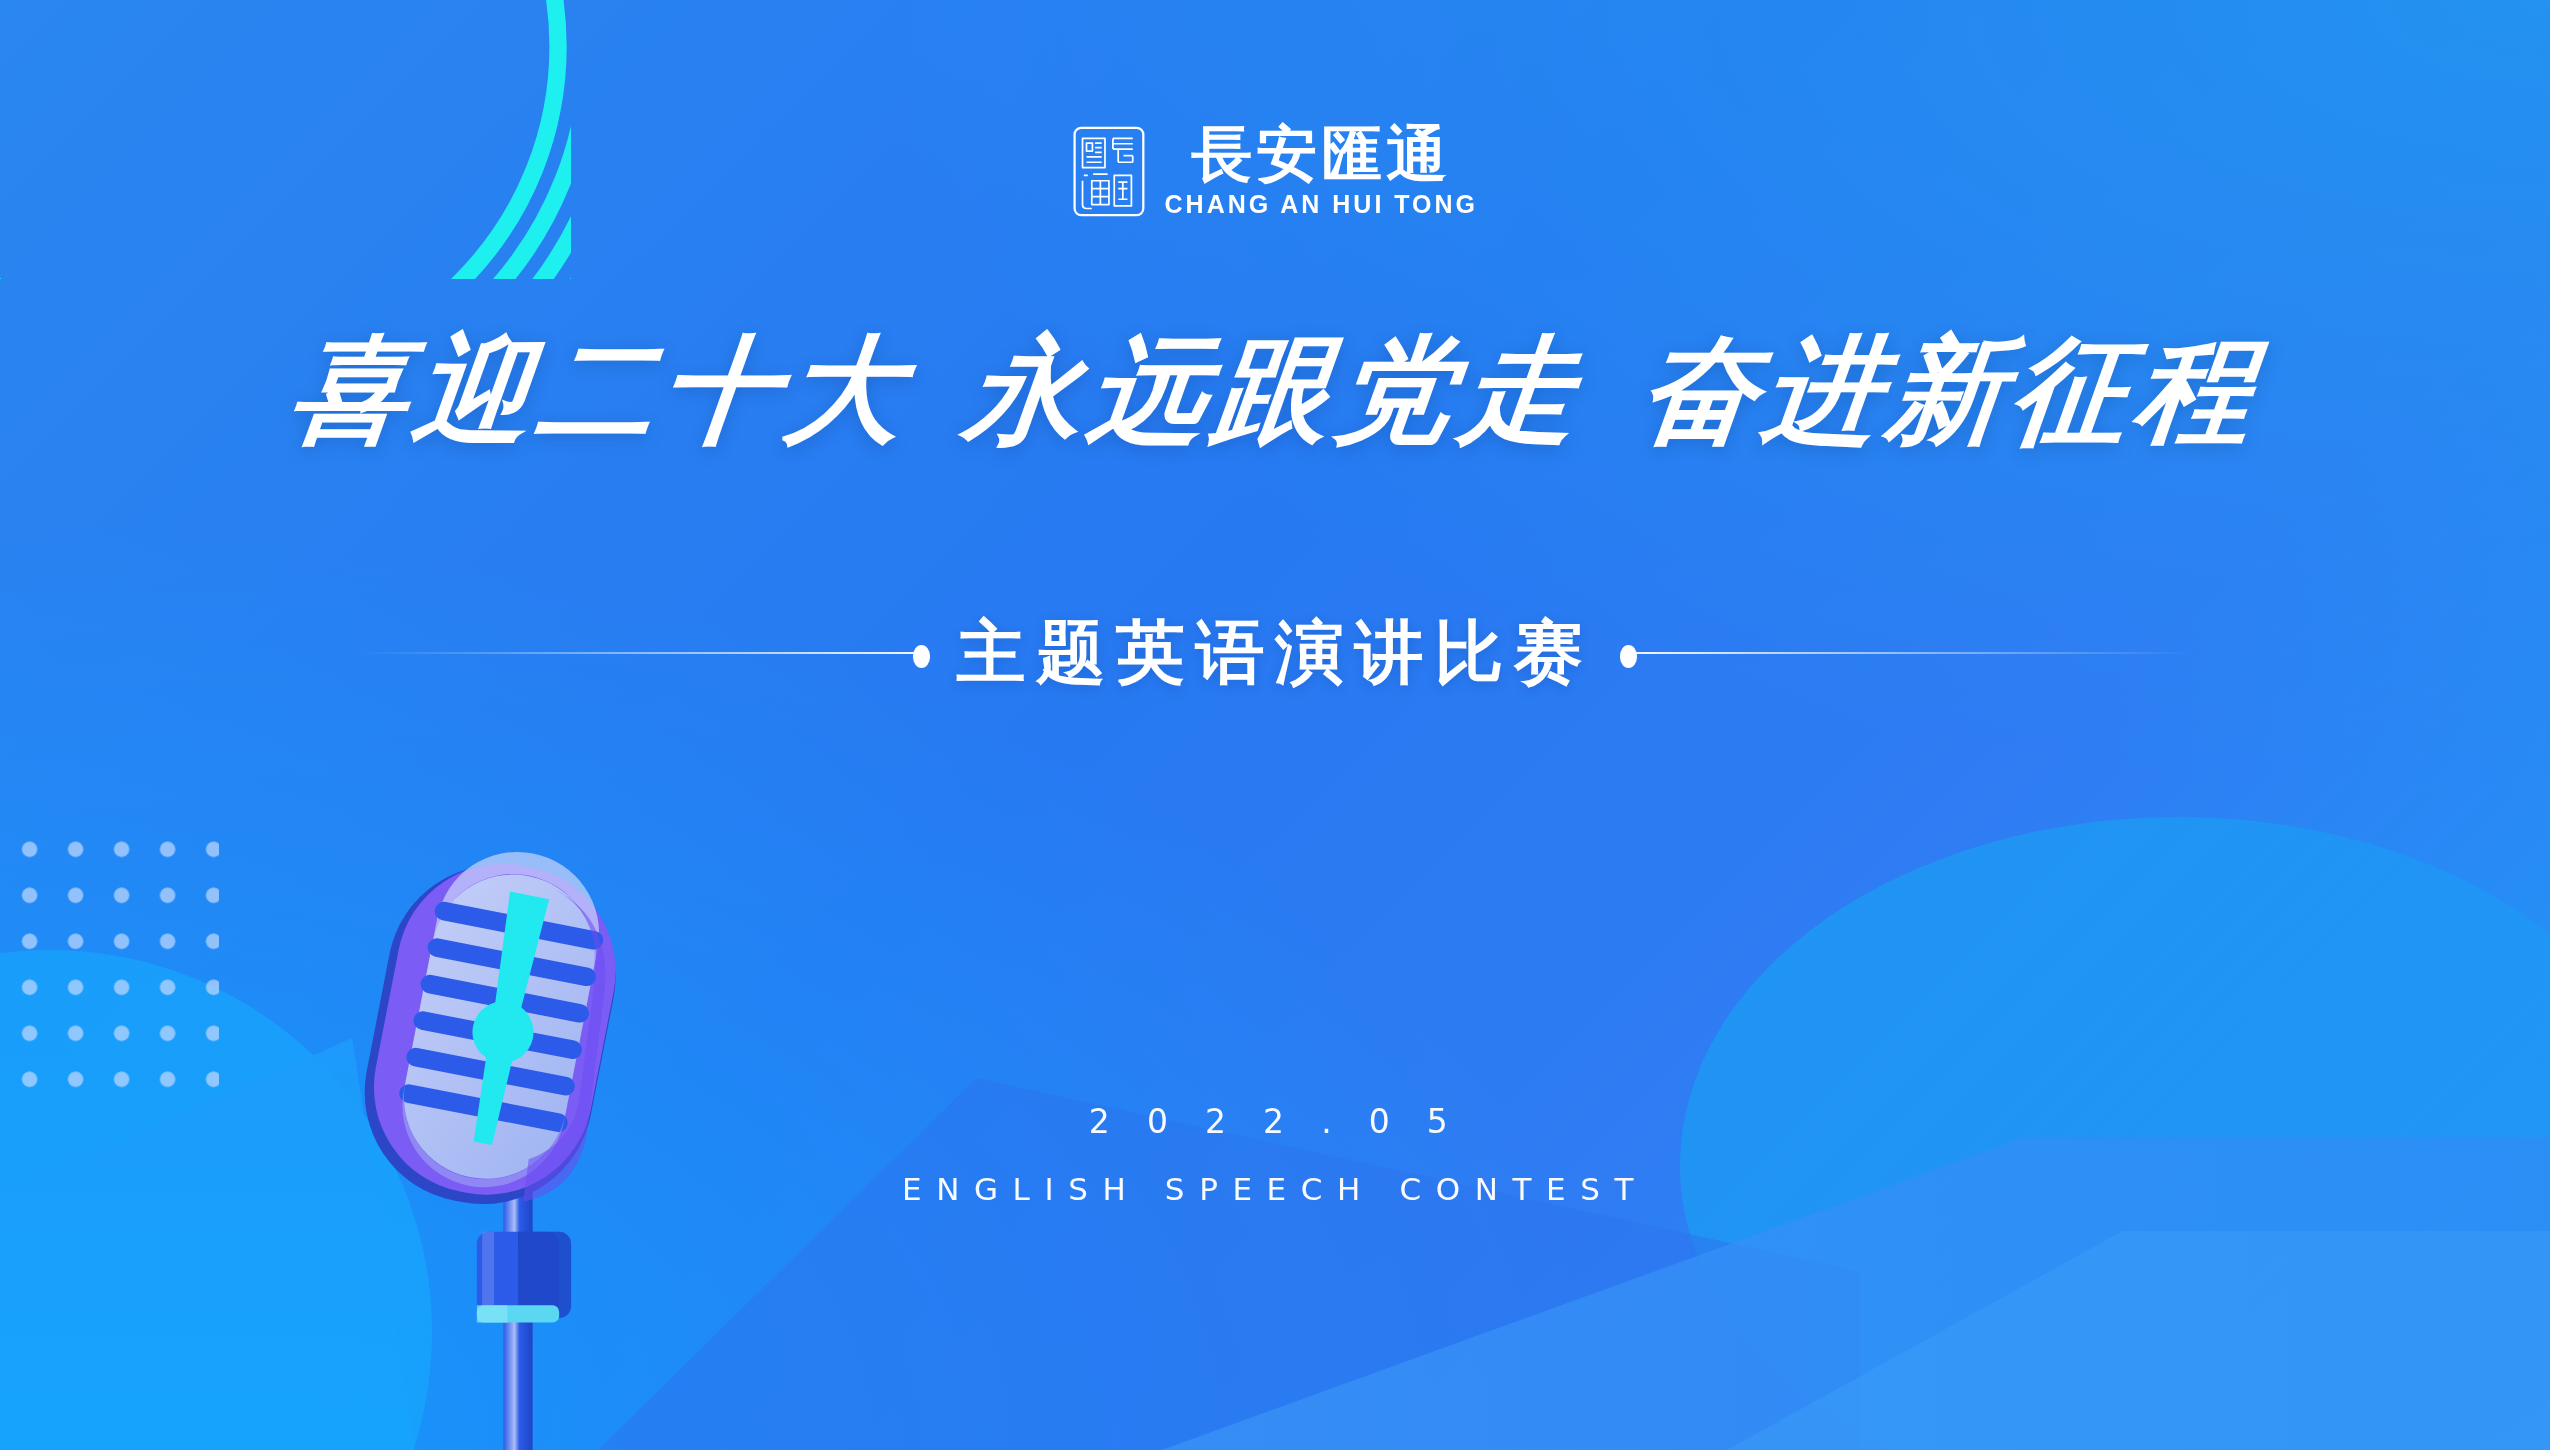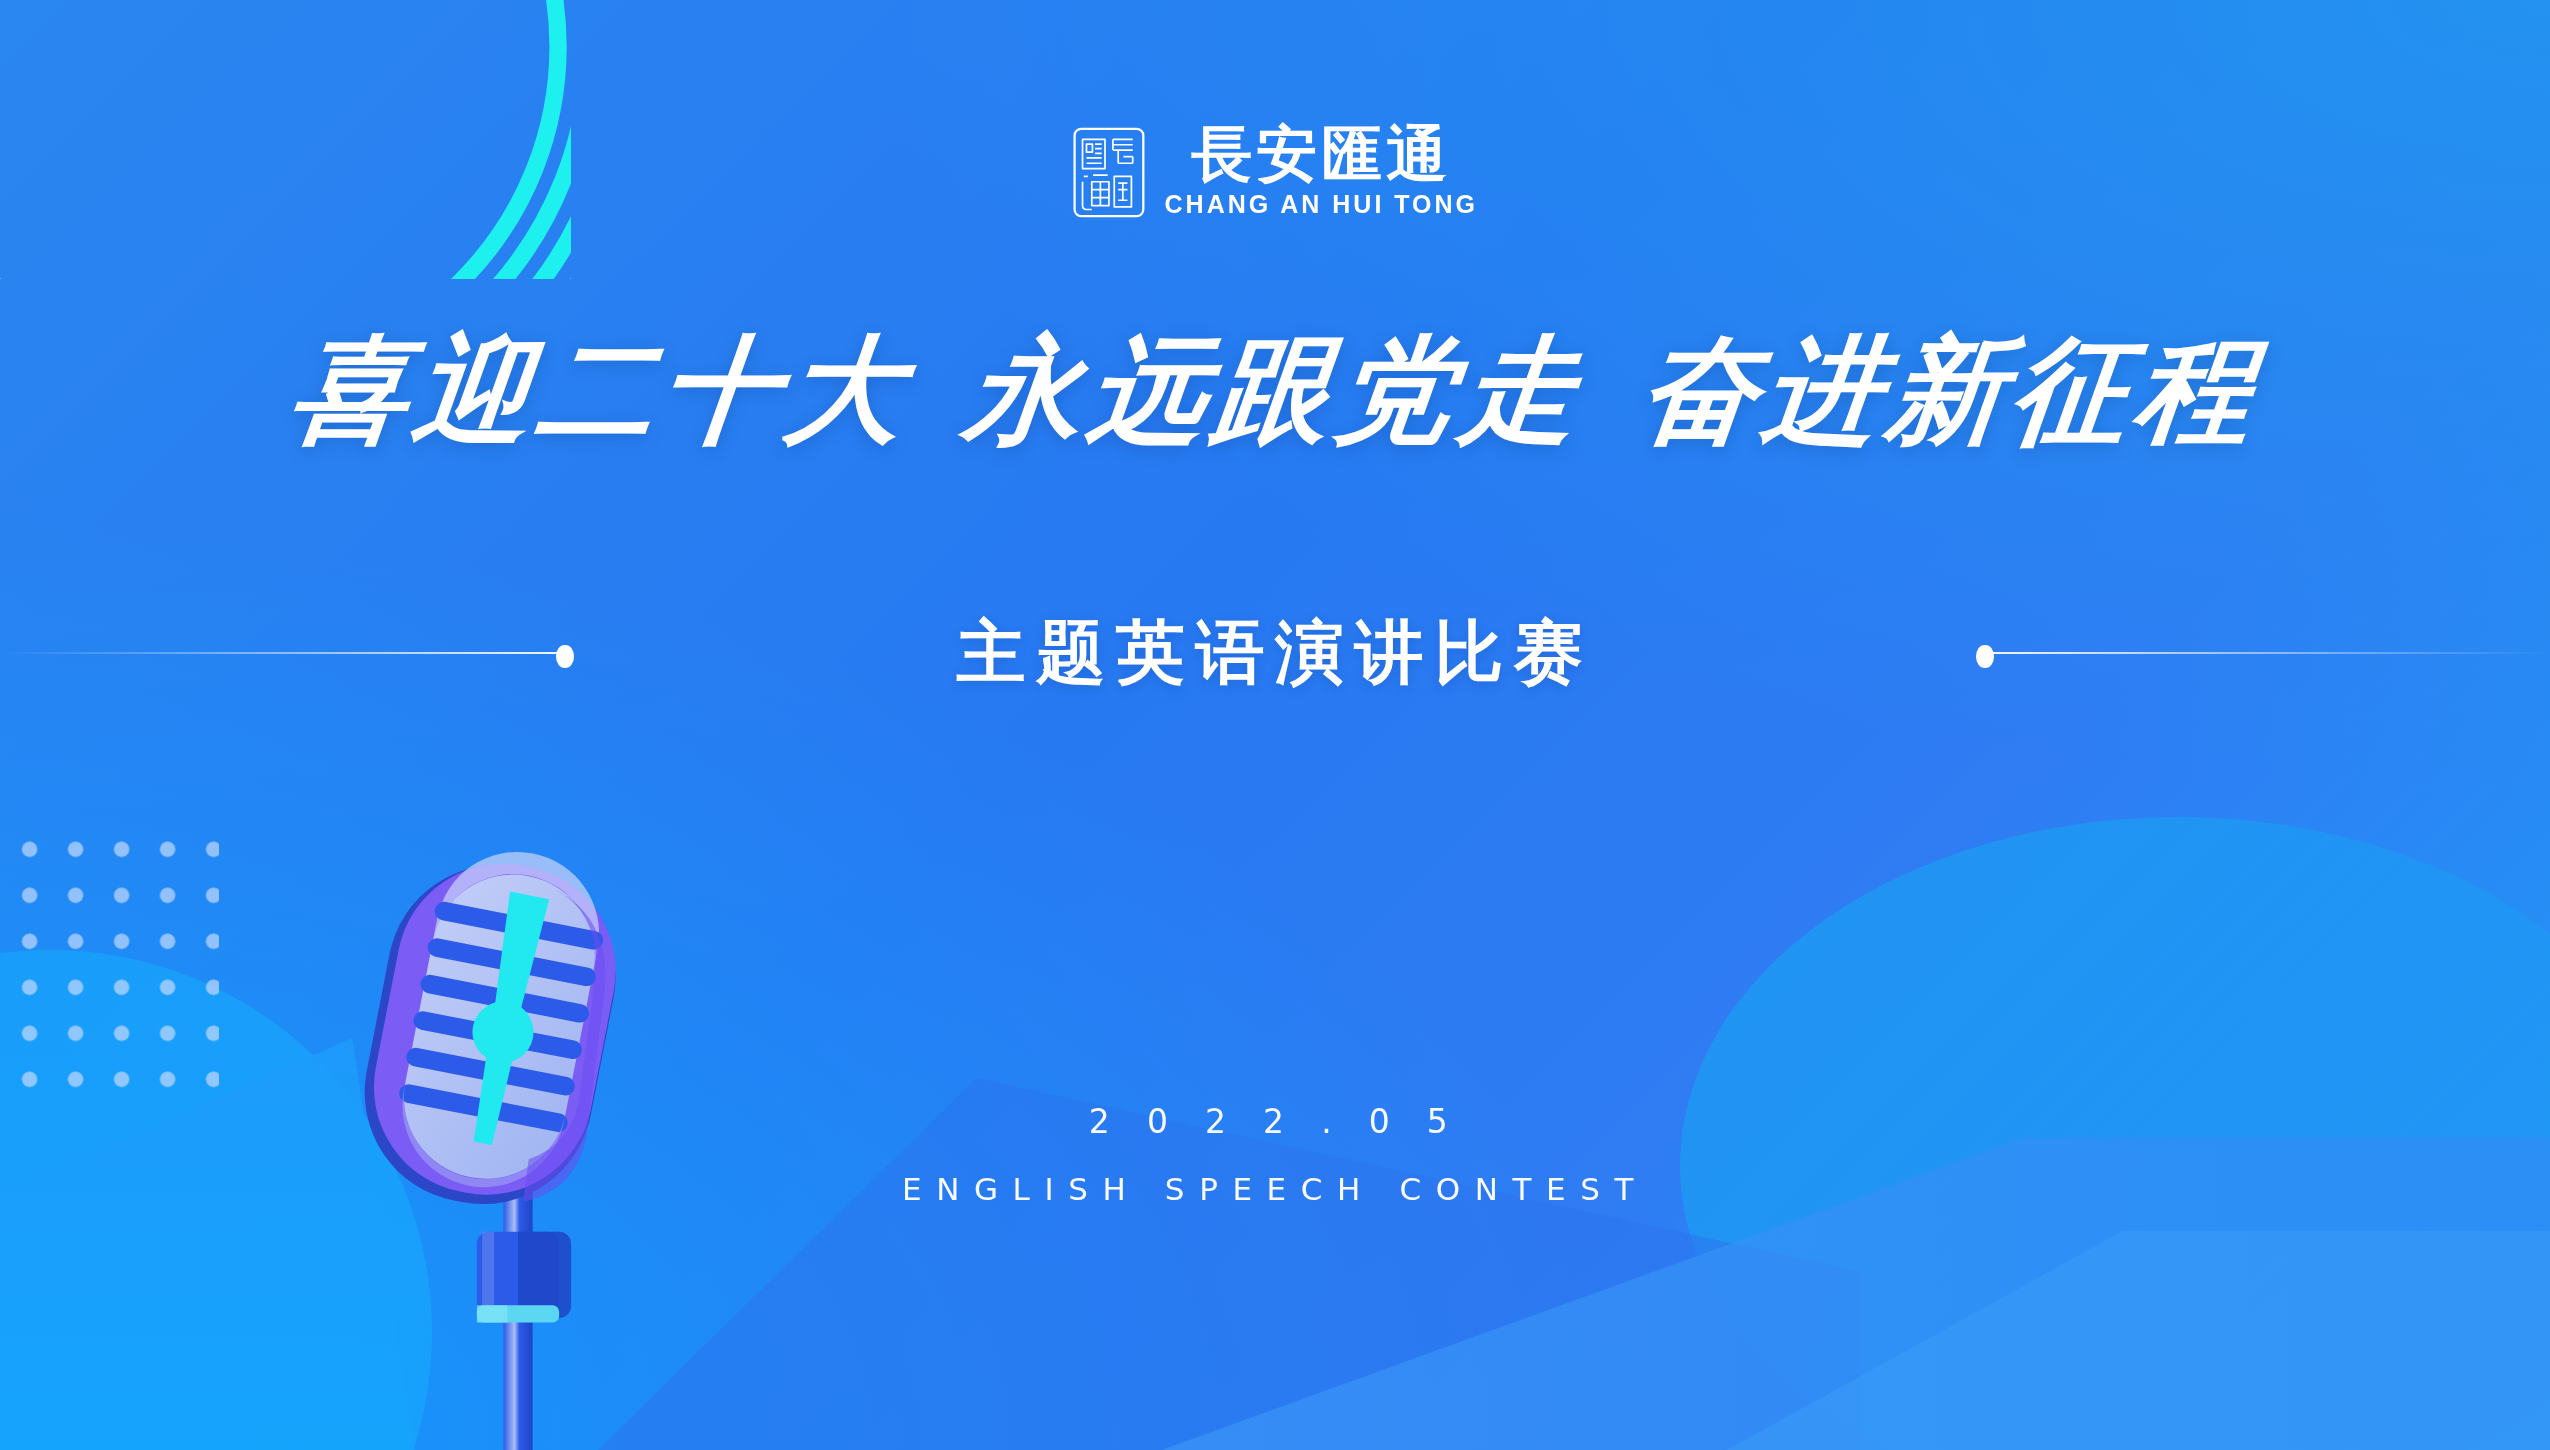--- a/index.html
+++ b/index.html
@@ -60,21 +60,21 @@
   
   .dots{
     position:absolute;left:0px;top:817px;width:219px;height:279px;
     background-image:radial-gradient(circle,rgba(190,215,255,.72) 7.3px, rgba(190,215,255,0) 8px);
     background-size:46px 46px;background-position:6.6px 9.3px;
   }
 
   
   .logo{
     position:absolute;left:50%;top:125px;transform:translateX(-50%);
-    display:flex;align-items:center;gap:18.6px;
+    display:flex;align-items:flex-start;gap:18.6px;
   }
   .seal{width:74px;height:93px;}
   .logo-words{display:flex;flex-direction:column;align-items:center;}
   .logo-cn{
     color:#ffffff;font-size:61px;line-height:.96;font-weight:700;
     letter-spacing:4px;font-family:"DejaVu Serif","Liberation Serif",serif;
     white-space:nowrap;
   }
   .logo-en{
     color:#ffffff;font-size:25px;font-weight:700;letter-spacing:3px;
@@ -93,21 +93,21 @@
     font-size:117px;font-weight:700;line-height:1;
     letter-spacing:6.6px;white-space:nowrap;
     font-style:italic;
     transform:skewX(-6deg);
     text-shadow:0 4px 17.3px rgba(6,40,110,.22);
   }
 
   
   .subtitle-row{
     position:absolute;left:0;right:0;top:618px;
-    display:flex;align-items:center;justify-content:space-between;gap:29px;
+    display:flex;align-items:center;justify-content:center;gap:29px;
   }
   .rule{position:relative;height:6px;width:571px;}
   .rule i{
     position:absolute;top:2px;height:2.7px;width:100%;border-radius:1.3px;display:block;
   }
   .rule-l i{background:linear-gradient(90deg,rgba(255,255,255,0) 0%,rgba(255,255,255,.95) 100%);}
   .rule-r i{background:linear-gradient(270deg,rgba(255,255,255,0) 0%,rgba(255,255,255,.95) 100%);}
   .rule b{
     position:absolute;top:-4.6px;width:17.3px;height:22.6px;border-radius:50%;
     background:#fff;display:block;

